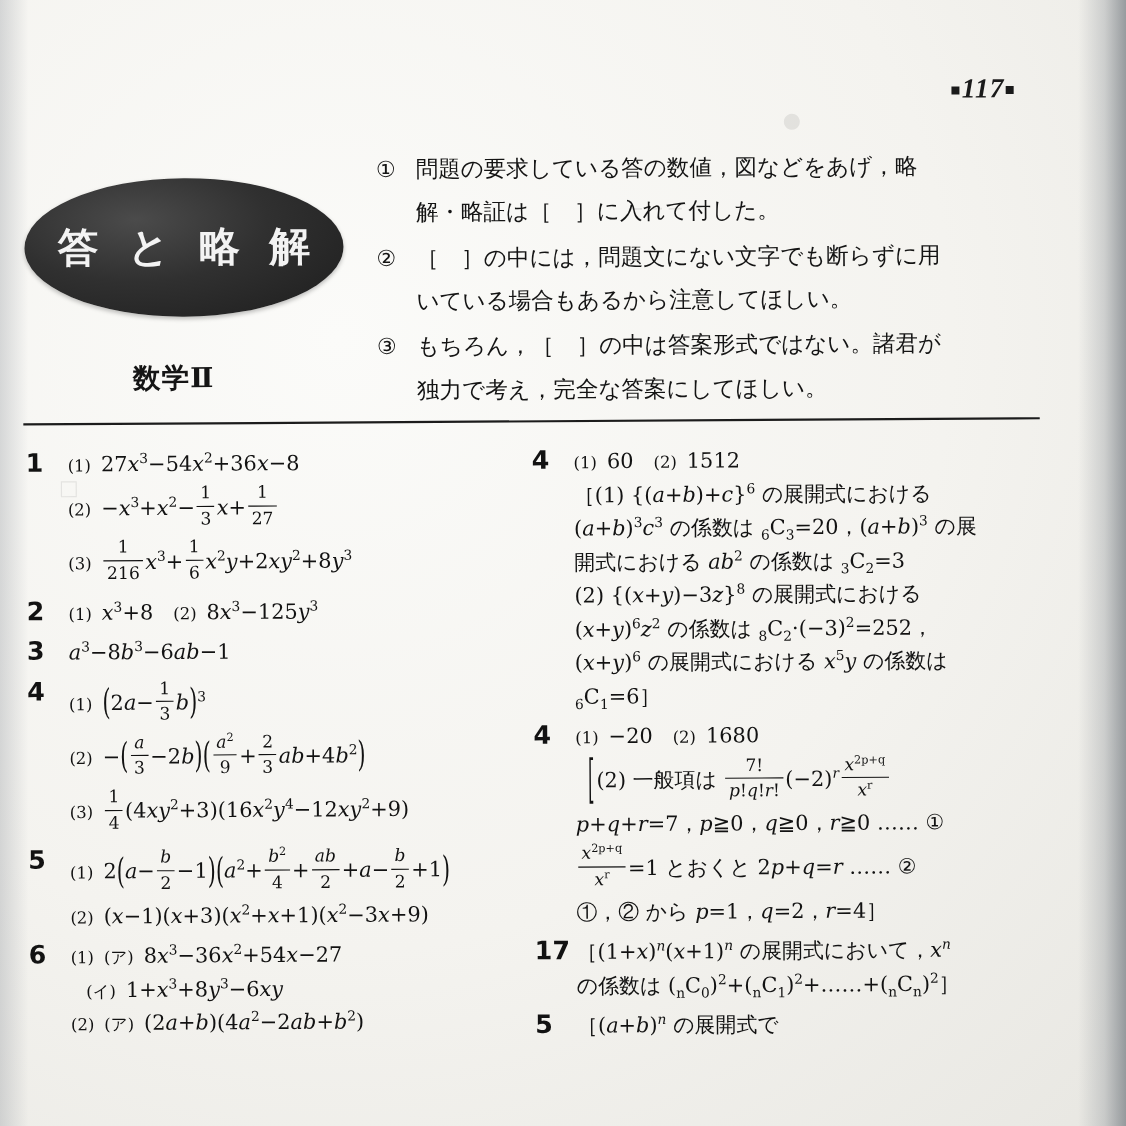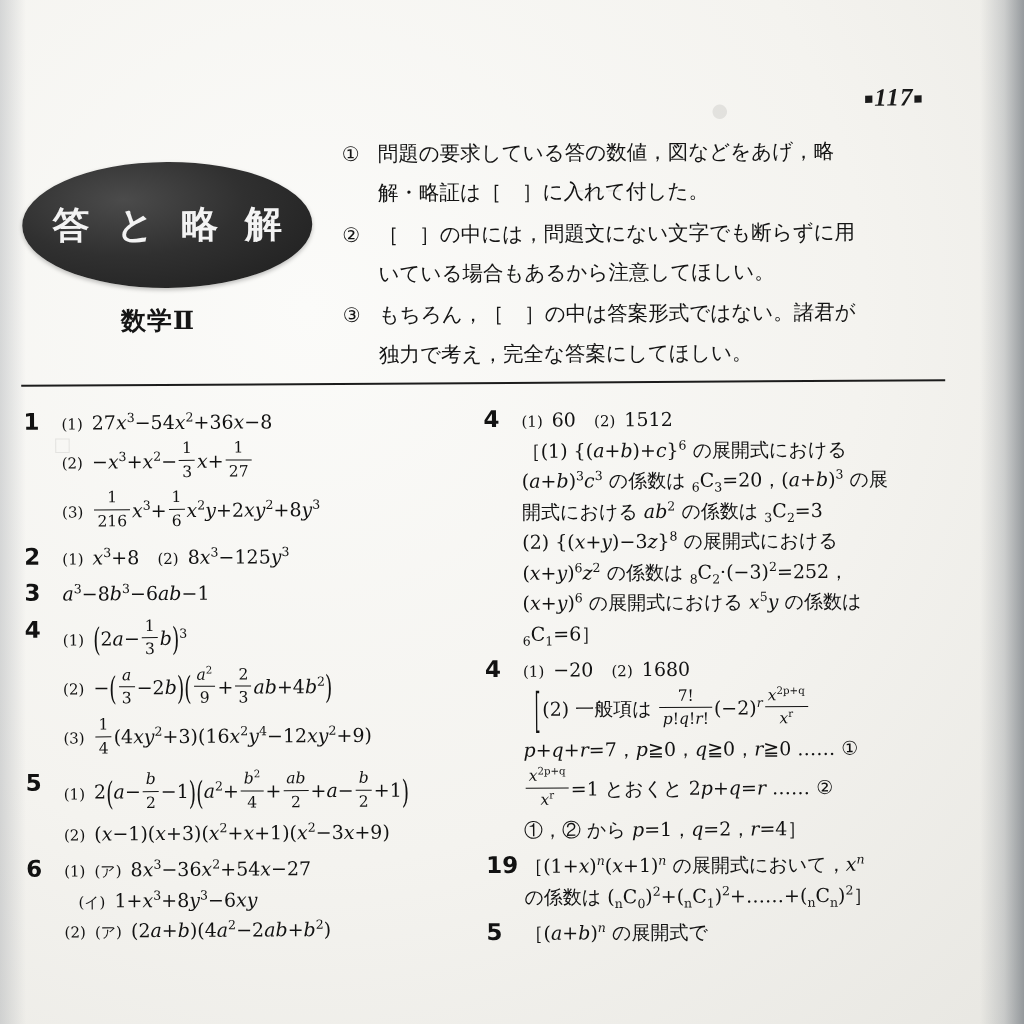--- a/index.html
+++ b/index.html
@@ -42,21 +42,21 @@
   .sheet {
     position: absolute;
     left: 14px; top: 0;
     width: 952px; height: 1024px;
     transform: rotate(-0.35deg);
     transform-origin: 50% 50%;
   }
   .pagenum {
     position: absolute;
     right: 40px;
-    top: 86px;
+    top: 70px;
     font-family: "Liberation Serif", serif;
     font-style: italic;
     font-weight: bold;
     font-size: 25px;
     color: #1a1a1a;
     letter-spacing: 1px;
   }
   .pagenum .bar {
     font-style: normal;
     font-size: 15px;
@@ -80,21 +80,21 @@
   .oval span {
     font-family: "DejaVu Serif", serif;
     font-size: 37px;
     font-weight: bold;
     letter-spacing: 7px;
     text-indent: 7px;
   }
   .subject {
     position: absolute;
     left: 108px;
-    top: 302px;
+    top: 325px;
     font-family: "DejaVu Serif", serif;
     font-size: 25px;
     font-weight: bold;
     color: #151515;
     letter-spacing: 1px;
     text-align: right;
   }
   
   .notes {
     position: absolute;
@@ -375,21 +375,21 @@
           <span class="line">
             <span class="frac"><span class="n"><span class="ital">x</span><sup>2p+q</sup></span><span class="d"><span class="ital">x</span><sup>r</sup></span></span>=1 とおくと 2<span class="ital">p</span>+<span class="ital">q</span>=<span class="ital">r</span> …… ②
           </span>
           <span class="line">
             ①，② から <span class="ital">p</span>=1，<span class="ital">q</span>=2，<span class="ital">r</span>=4］
           </span>
         </div>
       </div>
 
       <div class="item">
-        <div class="no">19</div>
+        <div class="no">17</div>
         <div class="body">
           <span class="line">
             ［(1+<span class="ital">x</span>)<sup><span class="ital">n</span></sup>(<span class="ital">x</span>+1)<sup><span class="ital">n</span></sup> の展開式において，<span class="ital">x</span><sup><span class="ital">n</span></sup>
           </span>
           <span class="line">
             の係数は (<sub>n</sub>C<sub>0</sub>)<sup>2</sup>+(<sub>n</sub>C<sub>1</sub>)<sup>2</sup>+……+(<sub>n</sub>C<sub>n</sub>)<sup>2</sup>］
           </span>
         </div>
       </div>
 

